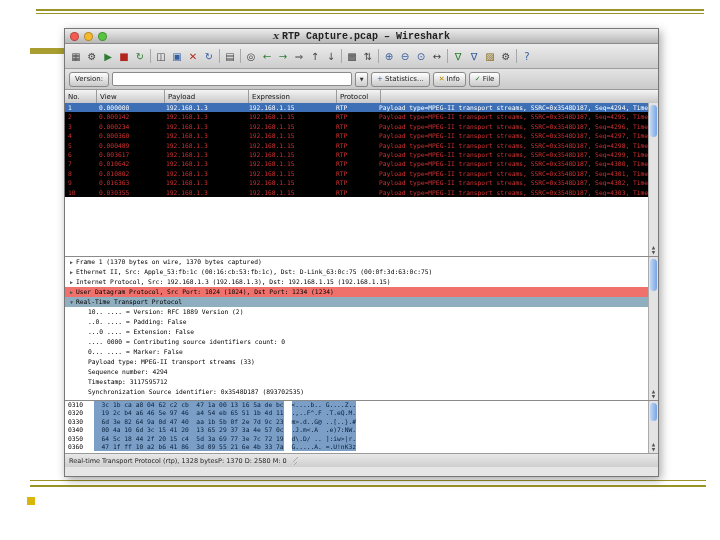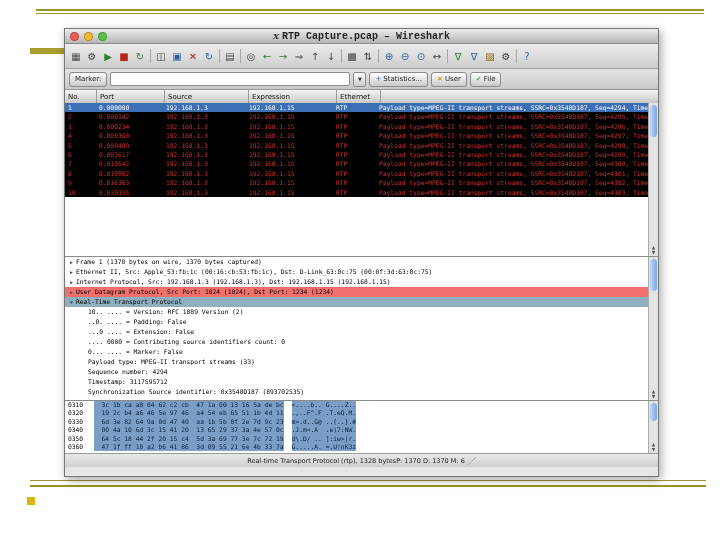--- a/index.html
+++ b/index.html
@@ -72,21 +72,21 @@
   .hasc{margin-left:8px;}
 
   .vscroll{position:absolute;top:0;right:0;bottom:0;width:9px;background:#e3e3e3;border-left:1px solid #aaa;}
   .vscroll.below-header{top:13px;}
   .vthumb{position:absolute;left:1px;right:1px;top:2px;height:32px;border-radius:4px;
           background:linear-gradient(90deg,#c2d8f6,#78a6e4);}
   .varrows{position:absolute;bottom:1px;left:0;right:0;display:flex;flex-direction:column;align-items:center;
            font-size:4.5px;color:#555;line-height:5px;}
 
   .statusbar{flex:0 0 13px;background:linear-gradient(#e8e8e8,#cfcfcf);border-top:1px solid #9a9a9a;
-             display:flex;align-items:center;justify-content:center;padding:0 4px;font-size:6.5px;color:#222;}
+             display:flex;align-items:center;justify-content:flex-start;padding:0 4px;font-size:6.5px;color:#222;}
   .grip{width:8px;height:8px;background:
         linear-gradient(135deg,transparent 50%,#aaa 50%,#aaa 55%,transparent 55%,transparent 70%,#aaa 70%,#aaa 75%,transparent 75%);}
   .status-right-wrap{display:flex;align-items:center;gap:3px;}
 </style>
 </head>
 <body>
 
 <div class="slide">
 
   <div class="rule" id="rule-top-a"></div>
@@ -141,49 +141,49 @@
         <span class="tool" style="color: rgb(46, 125, 50);">∇</span>
         <span class="tool" style="color: rgb(53, 94, 158);">∇</span>
         <span class="tool" style="color: rgb(138, 109, 26);">▨</span>
         <span class="tool">⚙</span>
         <span class="tool-sep"></span>
         <span class="tool" style="color: rgb(53, 94, 158);">?</span>
       </div>
 
     <div class="filterbar">
       <div class="aquabtn">
-        <span>Marker:</span>
+        <span>Version:</span>
       </div>
       <div class="filter-entry" title=""></div>
       <div class="filter-drop">
         <span>▼</span>
       </div>
       <span id="filter-buttons" style="display:flex;gap:3px;">
           <div class="aquabtn">
             <span style="color: rgb(53, 94, 158);">+</span>
             <span>Statistics...</span>
           </div>
           <div class="aquabtn">
             <span style="color: rgb(181, 137, 0);">✕</span>
-            <span>User</span>
+            <span>Info</span>
           </div>
           <div class="aquabtn">
             <span style="color: rgb(46, 125, 50);">✓</span>
             <span>File</span>
           </div>
         </span>
     </div>
 
     <div class="pane" id="list-pane">
       <div class="list-header" id="list-header">
           <div class="hcell" style="width: 28px;">No.</div>
-          <div class="hcell" style="width: 64px;">Port</div>
-          <div class="hcell" style="width: 80px;">Source</div>
+          <div class="hcell" style="width: 64px;">View</div>
+          <div class="hcell" style="width: 80px;">Payload</div>
           <div class="hcell" style="width: 84px;">Expression</div>
-          <div class="hcell" style="width: 40px;">Ethernet</div>
+          <div class="hcell" style="width: 40px;">Protocol</div>
         </div>
       <div class="list-body" id="list-body">
           <div class="prow selected"><div class="pcell" style="width: 28px;">1</div><div class="pcell" style="width: 64px;">0.000000</div><div class="pcell" style="width: 80px;">192.168.1.3</div><div class="pcell" style="width: 84px;">192.168.1.15</div><div class="pcell" style="width: 40px;">RTP</div><div class="pcell last">Payload type=MPEG-II transport streams, SSRC=0x3548D187, Seq=4294, Time=3117595712</div></div>
           <div class="prow dark"><div class="pcell" style="width: 28px;">2</div><div class="pcell" style="width: 64px;">0.000142</div><div class="pcell" style="width: 80px;">192.168.1.3</div><div class="pcell" style="width: 84px;">192.168.1.15</div><div class="pcell" style="width: 40px;">RTP</div><div class="pcell last">Payload type=MPEG-II transport streams, SSRC=0x3548D187, Seq=4295, Time=3117595712</div></div>
           <div class="prow dark"><div class="pcell" style="width: 28px;">3</div><div class="pcell" style="width: 64px;">0.000234</div><div class="pcell" style="width: 80px;">192.168.1.3</div><div class="pcell" style="width: 84px;">192.168.1.15</div><div class="pcell" style="width: 40px;">RTP</div><div class="pcell last">Payload type=MPEG-II transport streams, SSRC=0x3548D187, Seq=4296, Time=3117595712</div></div>
           <div class="prow dark"><div class="pcell" style="width: 28px;">4</div><div class="pcell" style="width: 64px;">0.000360</div><div class="pcell" style="width: 80px;">192.168.1.3</div><div class="pcell" style="width: 84px;">192.168.1.15</div><div class="pcell" style="width: 40px;">RTP</div><div class="pcell last">Payload type=MPEG-II transport streams, SSRC=0x3548D187, Seq=4297, Time=3117595712</div></div>
           <div class="prow dark"><div class="pcell" style="width: 28px;">5</div><div class="pcell" style="width: 64px;">0.000489</div><div class="pcell" style="width: 80px;">192.168.1.3</div><div class="pcell" style="width: 84px;">192.168.1.15</div><div class="pcell" style="width: 40px;">RTP</div><div class="pcell last">Payload type=MPEG-II transport streams, SSRC=0x3548D187, Seq=4298, Time=3117595712</div></div>
           <div class="prow dark"><div class="pcell" style="width: 28px;">6</div><div class="pcell" style="width: 64px;">0.003617</div><div class="pcell" style="width: 80px;">192.168.1.3</div><div class="pcell" style="width: 84px;">192.168.1.15</div><div class="pcell" style="width: 40px;">RTP</div><div class="pcell last">Payload type=MPEG-II transport streams, SSRC=0x3548D187, Seq=4299, Time=3117599312</div></div>
           <div class="prow dark"><div class="pcell" style="width: 28px;">7</div><div class="pcell" style="width: 64px;">0.010642</div><div class="pcell" style="width: 80px;">192.168.1.3</div><div class="pcell" style="width: 84px;">192.168.1.15</div><div class="pcell" style="width: 40px;">RTP</div><div class="pcell last">Payload type=MPEG-II transport streams, SSRC=0x3548D187, Seq=4300, Time=3117602912</div></div>
           <div class="prow dark"><div class="pcell" style="width: 28px;">8</div><div class="pcell" style="width: 64px;">0.010802</div><div class="pcell" style="width: 80px;">192.168.1.3</div><div class="pcell" style="width: 84px;">192.168.1.15</div><div class="pcell" style="width: 40px;">RTP</div><div class="pcell last">Payload type=MPEG-II transport streams, SSRC=0x3548D187, Seq=4301, Time=3117602912</div></div>
@@ -239,19 +239,19 @@
         <div class="varrows">
             <span>▲</span>
             <span>▼</span>
           </div>
       </div>
     </div>
 
     <div class="statusbar">
       <span>Real-time Transport Protocol (rtp), 1328 bytes</span>
       <span class="status-right-wrap">
-        <span>P: 1370 D: 1370 M: 6</span>
+        <span>P: 1370 D: 2580 M: 0</span>
         <span class="grip"></span>
       </span>
     </div>
 
   </div>
 </div>
 
 </body></html>

